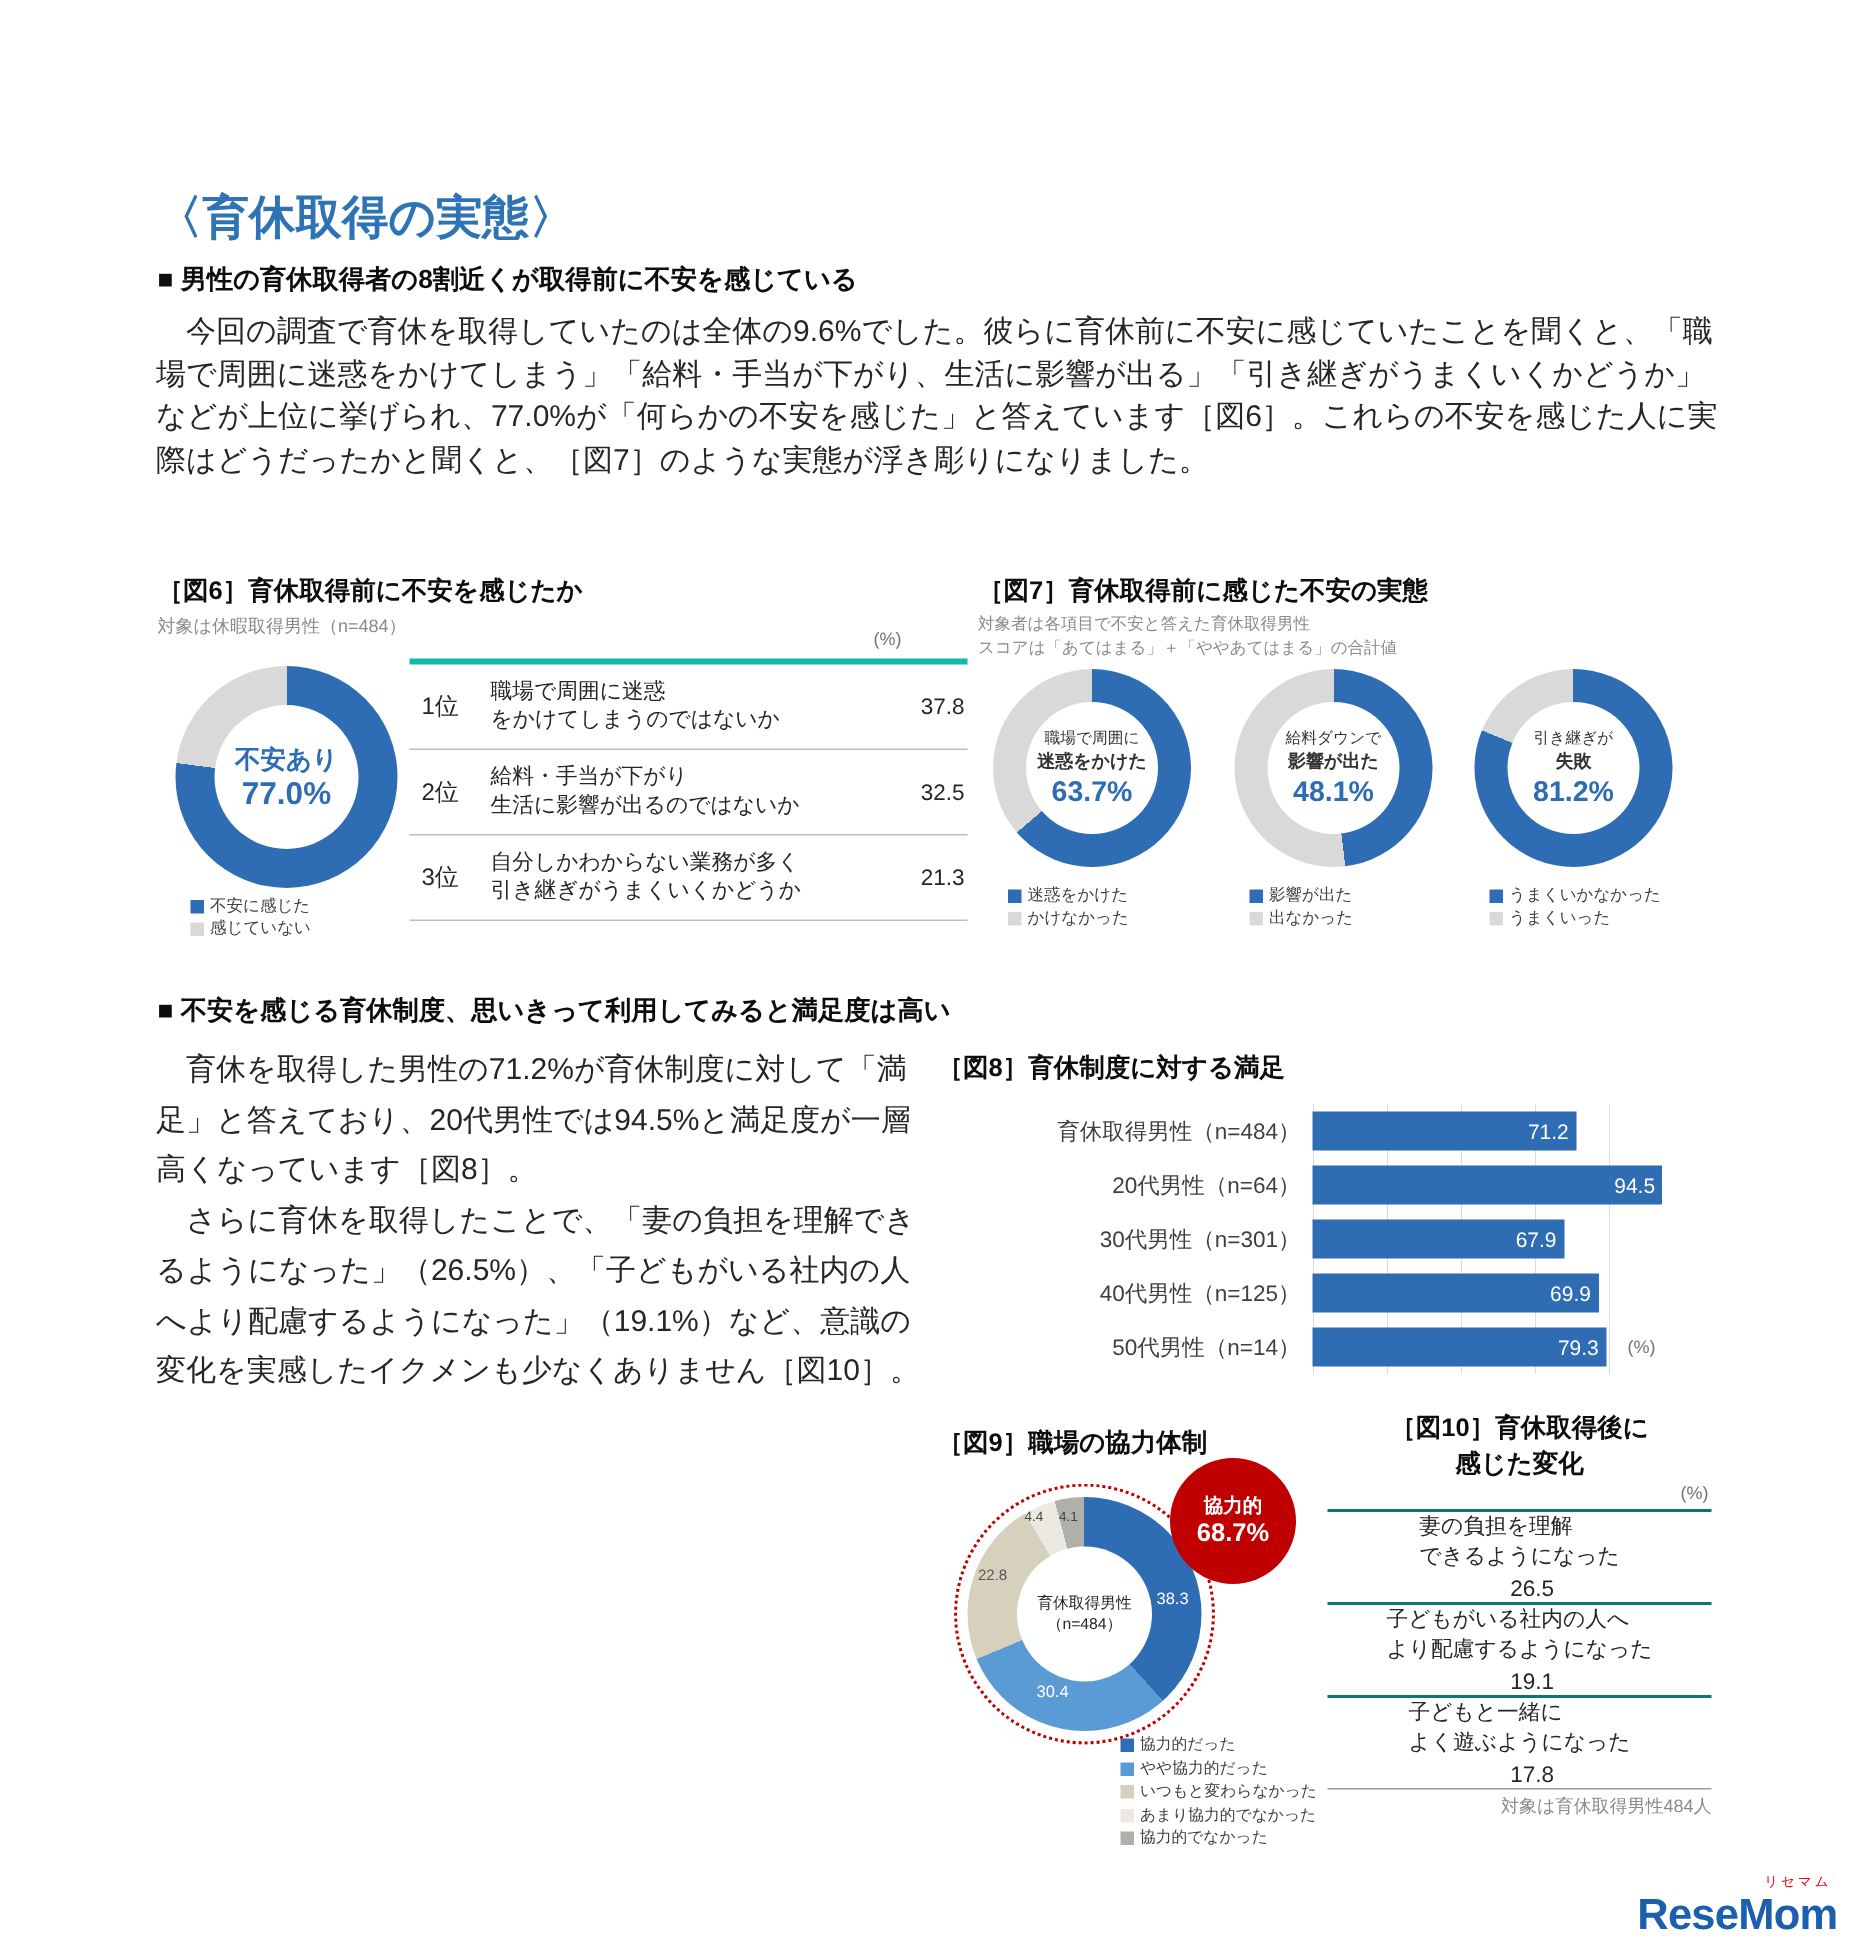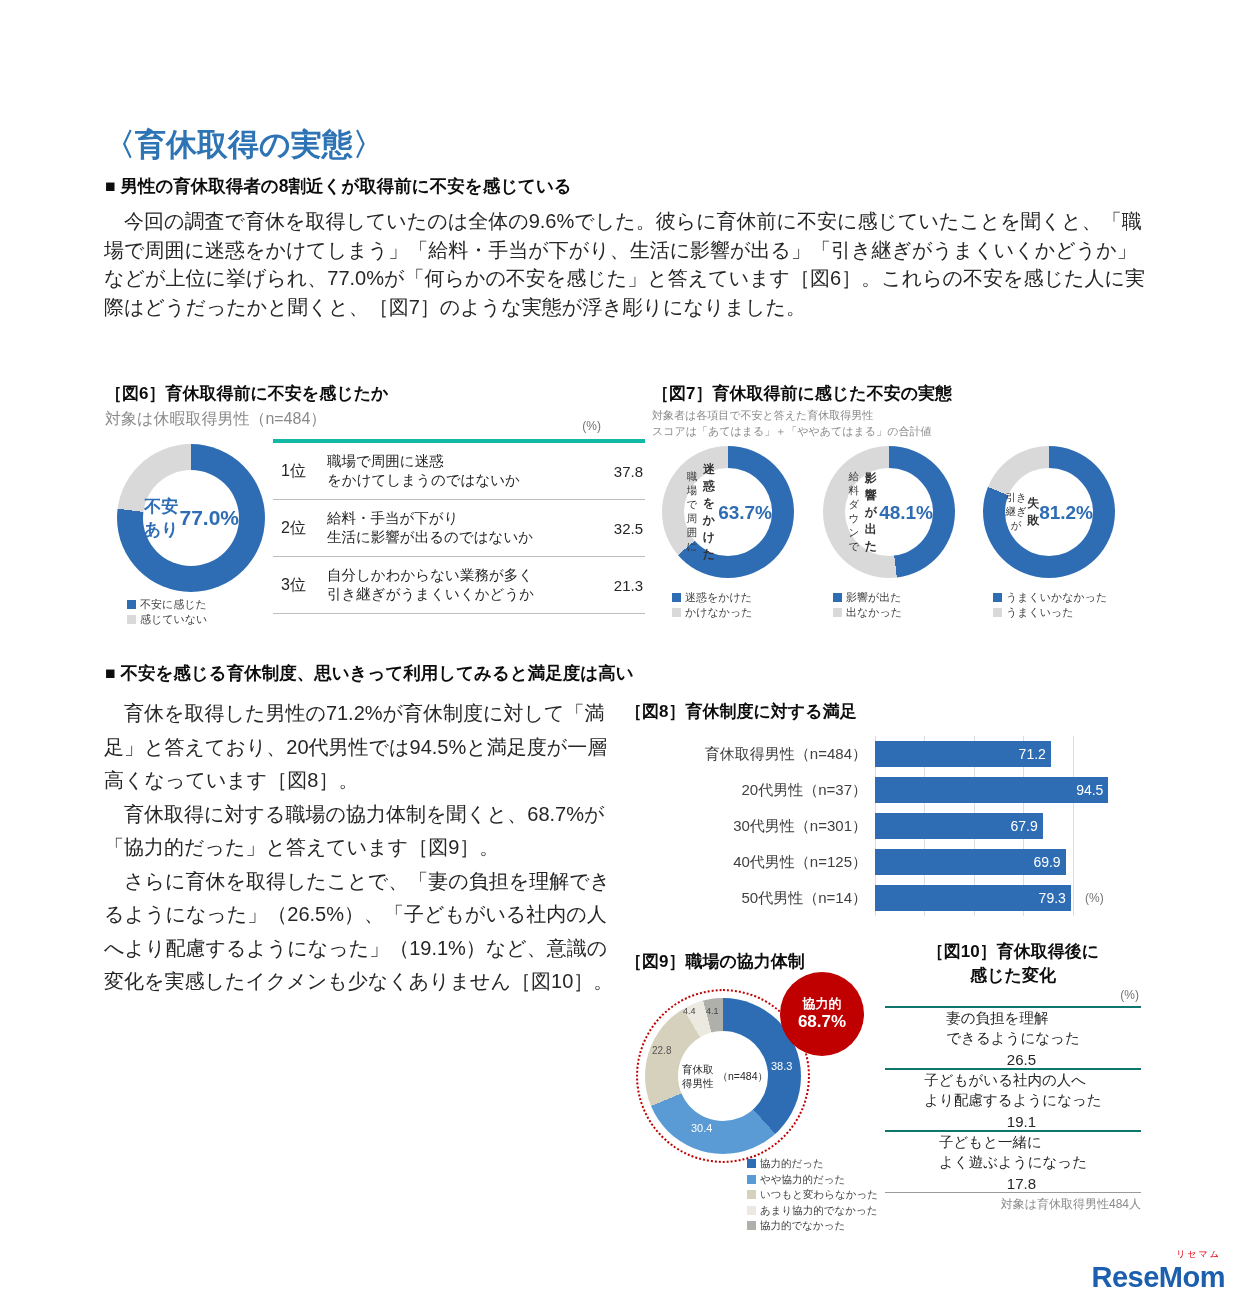--- a/index.html
+++ b/index.html
@@ -7,24 +7,24 @@
   .page{position:relative;width:1240px;height:1300px;background:#fff;overflow:hidden;color:#1a1a1a;}
   .page-title{position:absolute;left:104px;top:103px;font-size:31px;font-weight:bold;color:#2e74b5;}
   .sec-heading{position:absolute;left:105px;font-size:17.5px;font-weight:bold;color:#0d0d0d;}
   .sec-heading.s1{top:174px;}
   .sec-heading.s2{top:661px;}
   .body-para{position:absolute;left:104px;top:207px;width:1050px;font-size:20px;line-height:28.5px;color:#262626;margin:0;}
   .left-col{position:absolute;left:104px;top:697px;width:510px;font-size:20px;line-height:33.5px;color:#262626;}
   .left-col p{margin:0;}
   .fig{position:absolute;}
   .fig-title{font-size:17px;font-weight:bold;color:#0d0d0d;}
-  .fig-sub{font-size:16px;color:#8a8a8a;text-align:right;}
+  .fig-sub{font-size:12px;color:#8a8a8a;text-align:right;}
   .unit{font-size:12px;color:#737373;}
   .donut{position:relative;border-radius:50%;}
-  .hole{position:absolute;background:#fff;border-radius:50%;display:flex;flex-direction:row;align-items:center;justify-content:center;text-align:center;}
+  .hole{position:absolute;background:#fff;border-radius:50%;display:flex;flex-direction:column;align-items:center;justify-content:center;text-align:right;}
   .legend-item{display:flex;align-items:center;gap:4px;}
   .sq{display:inline-block;width:9px;height:9px;flex:0 0 auto;}
   
   .fig6{left:105px;top:382px;width:540px;height:260px;}
   .fig6 .fig-sub{position:absolute;left:0;top:27px;}
   .fig6-unit{position:absolute;right:44px;top:37px;}
   .fig6-donut{position:absolute;left:12px;top:62px;width:148px;height:148px;}
   .fig6-donut .hole{left:26px;top:26px;width:96px;height:96px;}
   .f6-line1{font-size:17px;font-weight:bold;color:#2e6db4;}
   .f6-line2{font-size:21px;font-weight:bold;color:#2e6db4;}
@@ -210,38 +210,37 @@
           <span class="sq" style="background: rgb(217, 217, 217);"></span>
           <span>うまくいった</span>
         </div>
       </div>
     </div>
   </section>
 
   <div class="sec-heading s2">■ 不安を感じる育休制度、思いきって利用してみると満足度は高い</div>
   <div class="left-col">
     <p>　育休を取得した男性の71.2%が育休制度に対して「満足」と答えており、20代男性では94.5%と満足度が一層高くなっています［図8］。</p>
-    <p>　育休取得に対する職場の協力体制を聞くと、68.7%が「協力的だった」と答えています［図9］。</p>
     <p>　さらに育休を取得したことで、「妻の負担を理解できるようになった」（26.5%）、「子どもがいる社内の人へより配慮するようになった」（19.1%）など、意識の変化を実感したイクメンも少なくありません［図10］。</p>
   </div>
 
   <section class="fig fig8">
     <div class="fig-title">［図8］育休制度に対する満足</div>
     <div class="f8-chart">
       <div class="f8-grid"></div>
       <div class="f8-row">
         <div class="f8-label">育休取得男性（n=484）</div>
         <div class="f8-area">
           <div class="f8-bar" style="background: rgb(46, 109, 180); width: 71.2%;">
             <span class="f8-val">71.2</span>
           </div>
         </div>
       </div>
       <div class="f8-row">
-        <div class="f8-label">20代男性（n=37）</div>
+        <div class="f8-label">20代男性（n=64）</div>
         <div class="f8-area">
           <div class="f8-bar" style="background: rgb(46, 109, 180); width: 94.5%;">
             <span class="f8-val">94.5</span>
           </div>
         </div>
       </div>
       <div class="f8-row">
         <div class="f8-label">30代男性（n=301）</div>
         <div class="f8-area">
           <div class="f8-bar" style="background: rgb(46, 109, 180); width: 67.9%;">

